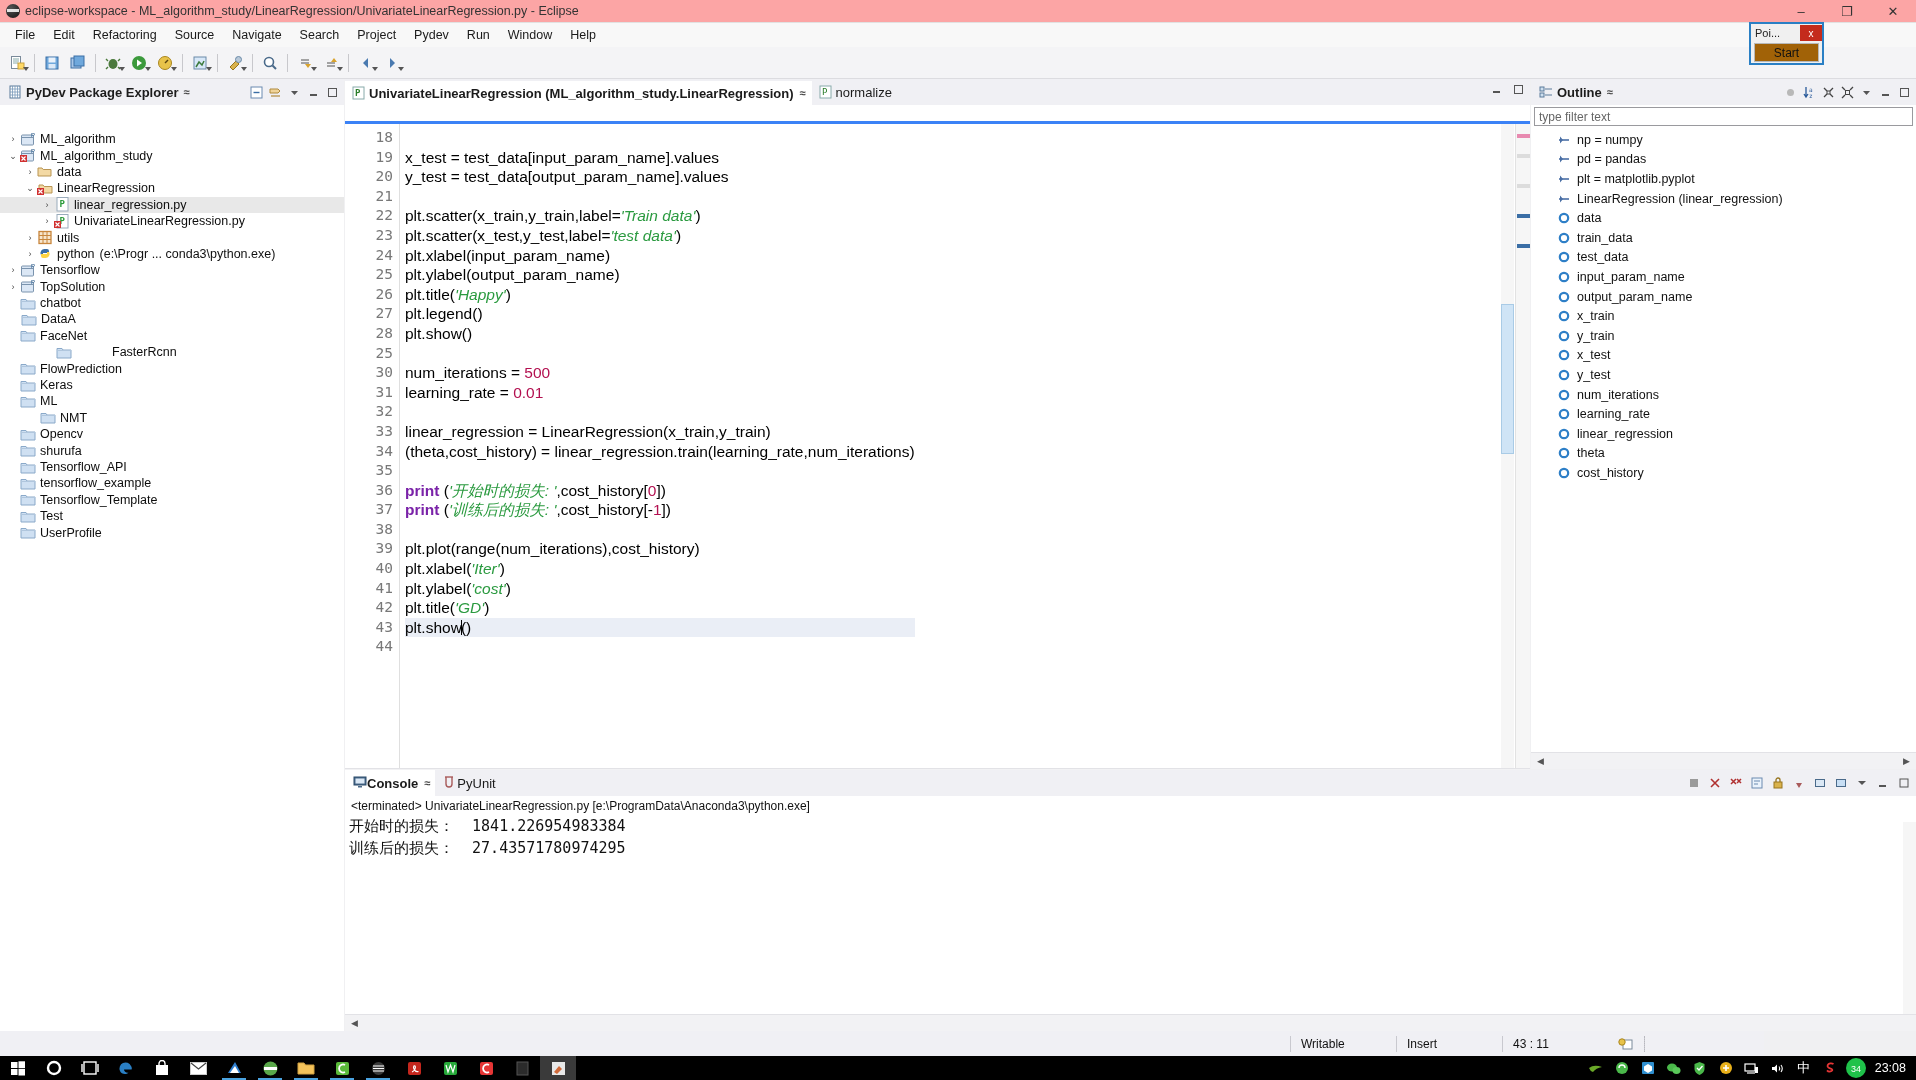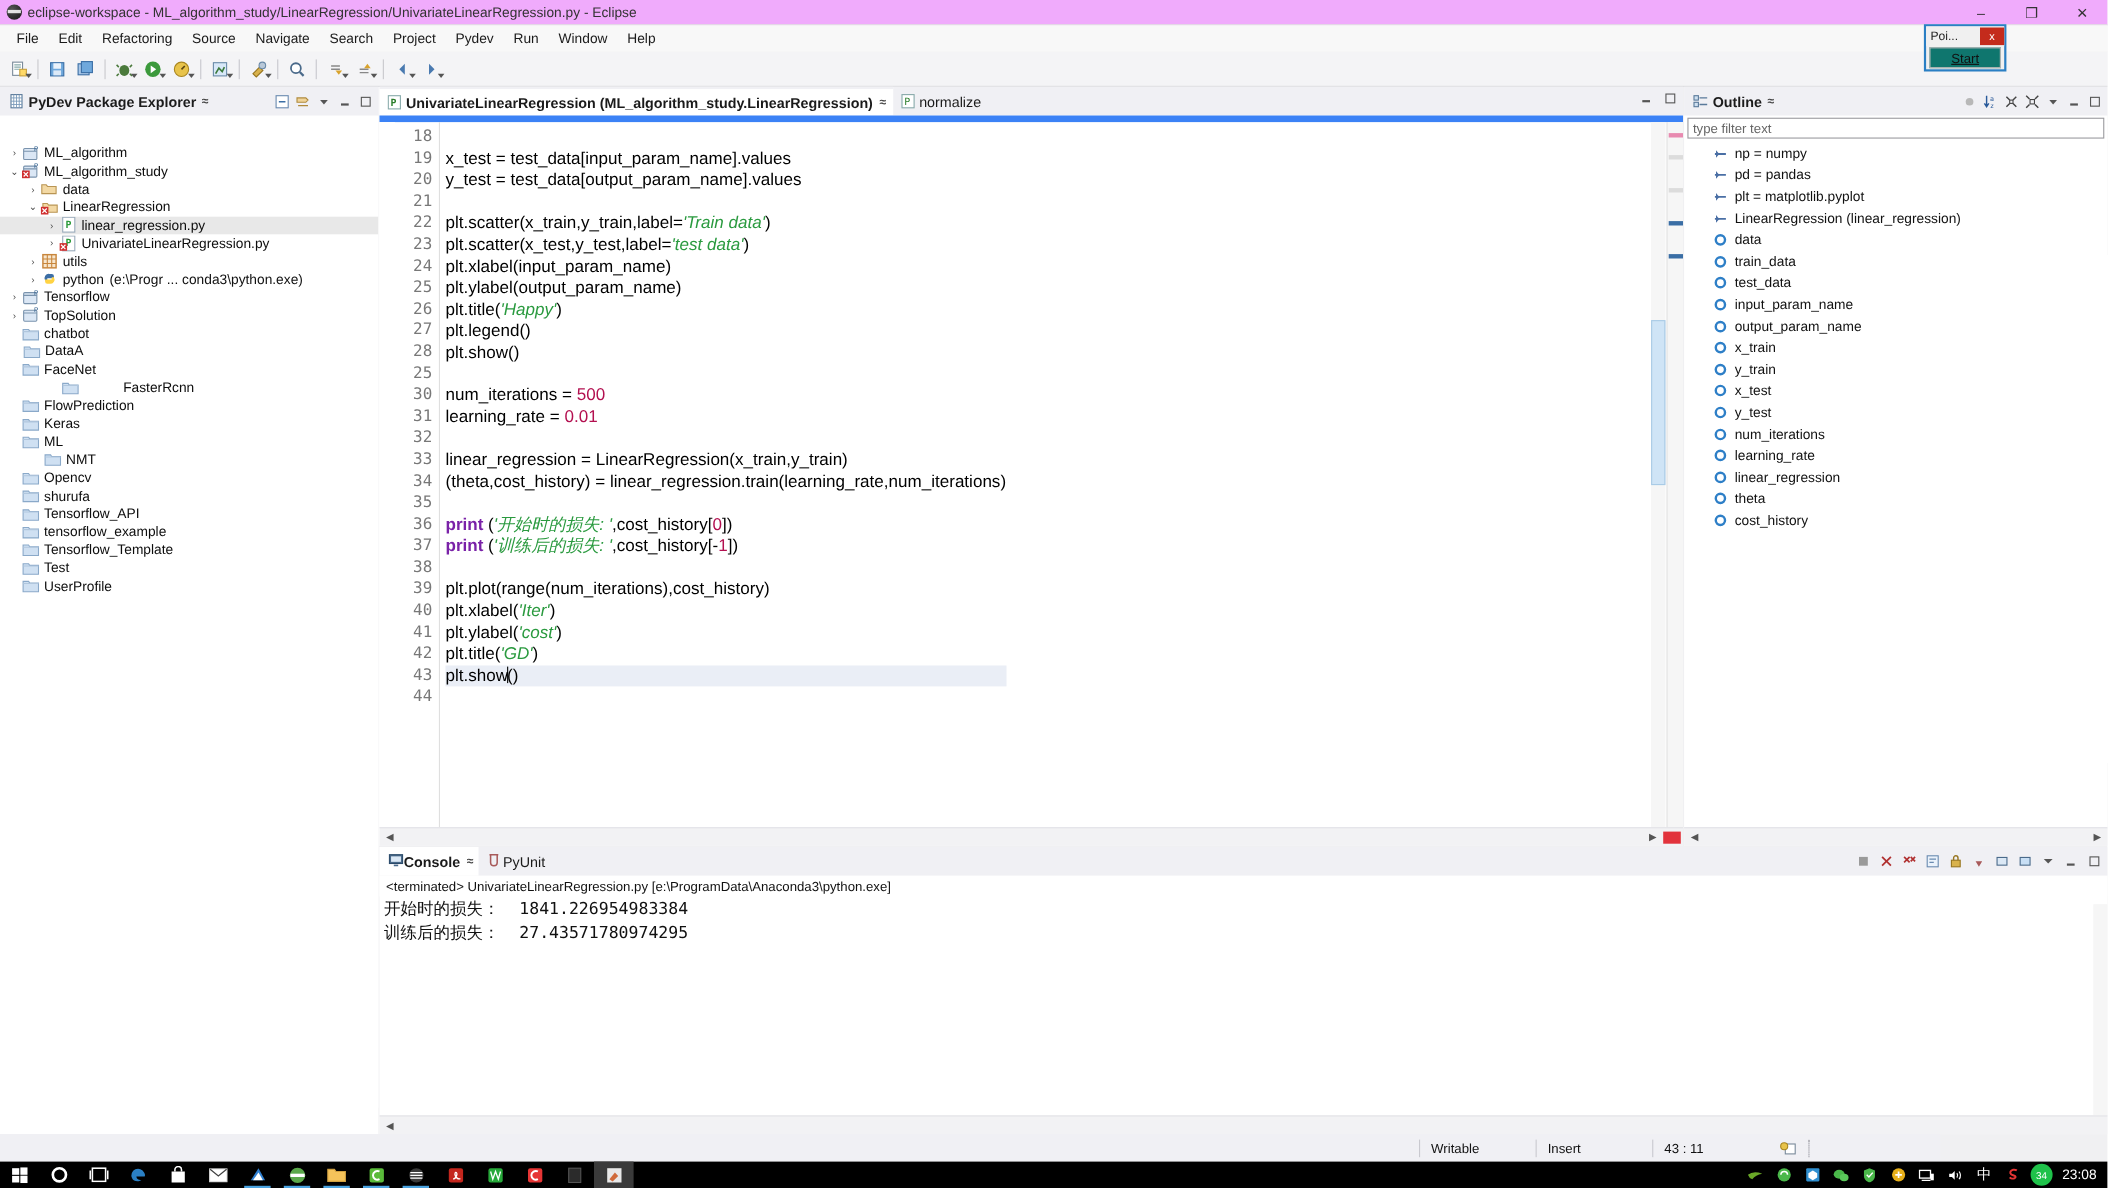--- a/index.html
+++ b/index.html
@@ -8,21 +8,21 @@
     overflow: hidden;
     font-family: "Liberation Sans", sans-serif;
     font-size: 12px;
     background: #ffffff;
   }
   #app { position: relative; width: 1916px; height: 1080px; background:#f0f0f2; }
 
   
   .titlebar {
     position:absolute; left:0; top:0; width:1916px; height:23px;
-    background:#f0abfc; border-bottom:1px solid #e2e2e2;
+    background:#fca5a5; border-bottom:1px solid #e2e2e2;
     display:flex; align-items:center;
   }
   .titlebar .tb-icon {
     width:14px; height:14px; margin-left:6px; margin-right:5px;
     border-radius:50%;
     background: radial-gradient(circle at 35% 30%, #555 0%, #2b2b2b 60%, #1a1a1a 100%);
     position:relative;
   }
   .titlebar .tb-icon::after{
     content:""; position:absolute; left:1px; top:5px; width:12px; height:3px;
@@ -73,22 +73,22 @@
   }
   .poiwin .poi-title {
     height:18px; display:flex; align-items:center; justify-content:space-between;
     font-size:11px; color:#222; padding-left:4px; background:#f0f0f0;
   }
   .poiwin .poi-close {
     width:22px; height:16px; background:#c42b1c; color:#fff;
     display:flex; align-items:center; justify-content:center; font-size:10px;
   }
   .poiwin .poi-start {
-    margin:1px 3px 2px 3px; height:19px; background:#0f766e; border:1px solid #b8b8b8;
-    display:flex; align-items:center; justify-content:center; font-size:12px; color:#111;text-decoration:underline;
+    margin:1px 3px 2px 3px; height:19px; background:#a16207; border:1px solid #b8b8b8;
+    display:flex; align-items:center; justify-content:center; font-size:12px; color:#111;
   }
 
   
   .explorer {
     position:absolute; left:0; top:79px; width:344px; height:952px;
     background:#ffffff;
   }
   .view-tabbar {
     height:26px; background:#f0f0f4; display:flex; align-items:center;
     position:relative;
@@ -128,22 +128,22 @@
   .etab {
     display:flex; align-items:center; height:26px; padding:0 6px 0 7px;
     font-size:13px; color:#1a1a1a; white-space:nowrap;
   }
   .etab.active { background:#ffffff; border-top:2px solid #f0f0f4; font-weight:600; }
   .etab .et-icon { width:13px;height:14px; margin-right:4px; position:relative; }
   .etab .et-close { margin-left:6px; font-size:11px; color:#444; }
   .etab-right { position:absolute; right:4px; top:3px; display:flex; gap:7px; }
 
   .codewrap {
-    position:absolute; left:0; top:26px; width:1185px; height:664px; background:#fff;
-    border-top:6px solid #3b82f6;
+    position:absolute; left:0; top:42px; width:1185px; height:664px; background:#fff;
+    border-top:3px solid #3b82f6;
   }
   .gutter-mark { position:absolute; left:0; top:0; width:14px; height:645px; background:#fff; }
   .linenos {
     position:absolute; left:12px; top:4px; width:36px;
     font-family:"DejaVu Sans Mono", monospace; font-size:14.5px;
     color:#787878; text-align:right; line-height:19.6px;
   }
   .vrule { position:absolute; left:54px; top:0px; width:1px; height:645px; background:#dfdfdf; }
   .code {
     position:absolute; left:60px; top:4px;

